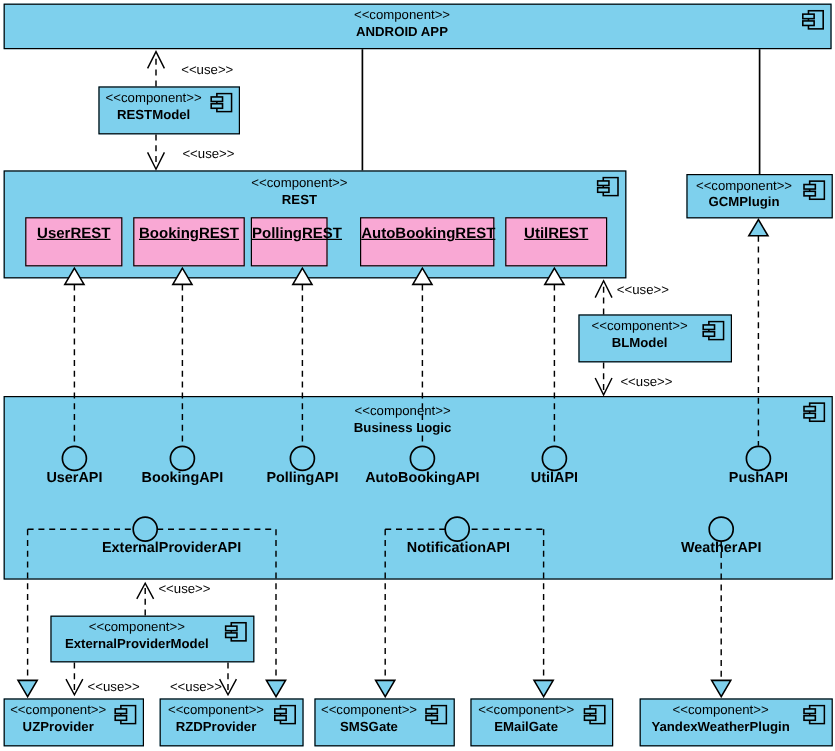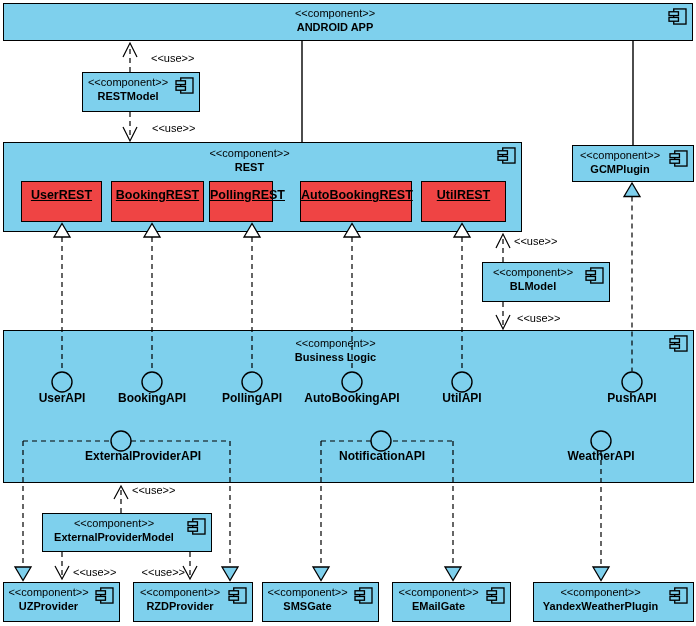--- a/index.html
+++ b/index.html
@@ -8,21 +8,21 @@
     font-family:"Liberation Sans",sans-serif;color:#000;overflow:hidden;
   }
   .comp{
     position:absolute;background:#7ED0ED;border:1.5px solid #000;
     box-sizing:border-box;
   }
   .comp-inner{position:absolute;left:0;right:26px;top:3px;text-align:center;}
   .stereo{font-size:11px;line-height:13px;white-space:nowrap;}
   .cname{font-size:11px;font-weight:bold;line-height:15px;white-space:nowrap;}
   .subbox{
-    position:absolute;background:#ef4444;border:1.4px solid #000;
+    position:absolute;background:#f9a8d4;border:1.4px solid #000;
     box-sizing:border-box;text-align:center;padding-top:3px;
   }
   .subname{font-size:12.5px;font-weight:bold;text-decoration:underline;white-space:nowrap;}
   .icon{position:absolute;right:5px;top:4px;}
   .iface-label{
     position:absolute;transform:translateX(-50%);font-size:12px;font-weight:bold;
     white-space:nowrap;
     text-align:center;
   }
   .overlay{position:absolute;left:0;top:0;z-index:10;pointer-events:none;}

